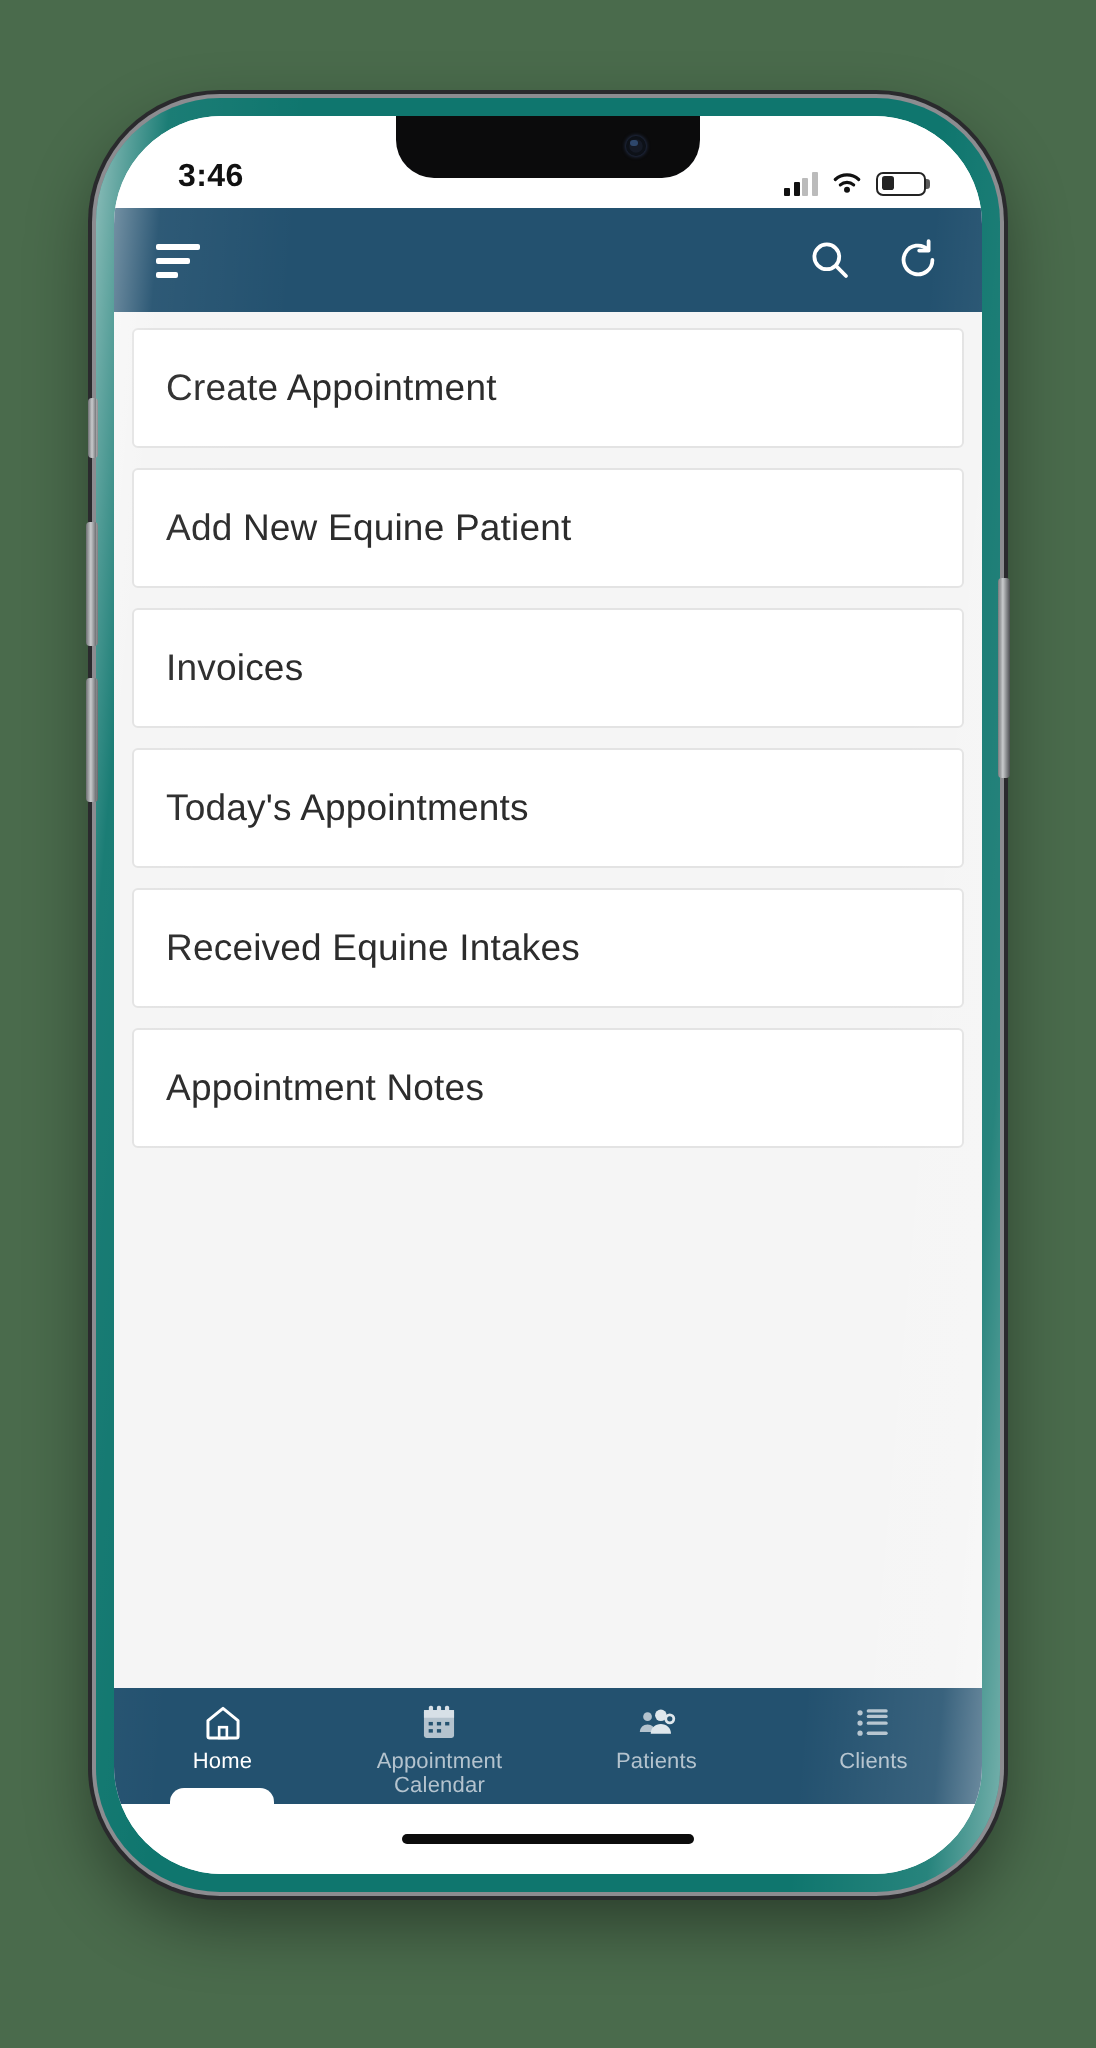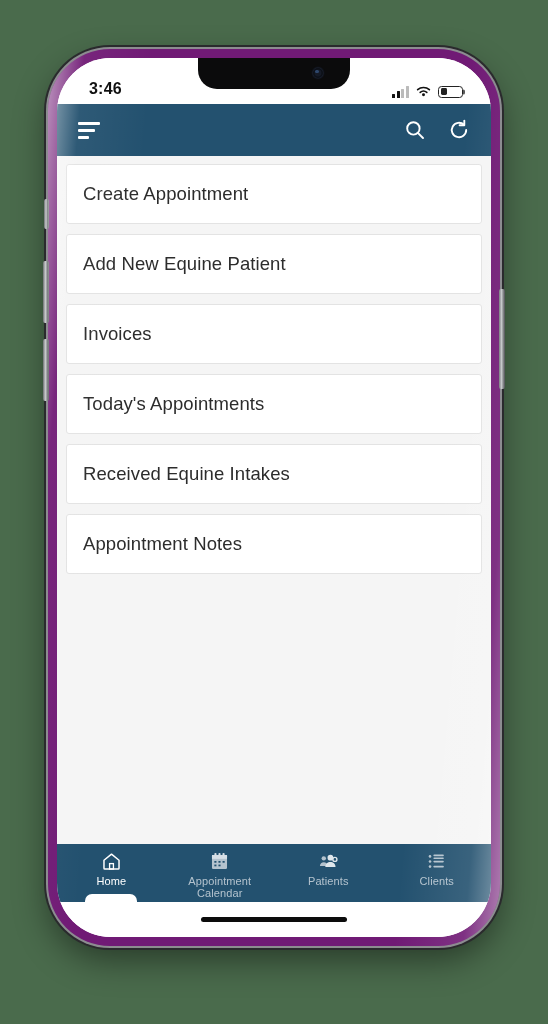--- a/index.html
+++ b/index.html
@@ -17,21 +17,21 @@
   }
 
   
   #phone-frame {
     position: absolute;
     left: 48px;
     top: 49px;
     width: 452px;
     height: 897px;
     border-radius: 62px;
-    background: #701a75;
+    background: #0f766e;
     box-shadow:
       0 0 0 2px #8c8c90,
       0 0 0 4px #2a2a2d,
       0 14px 34px rgba(0,0,0,0.45);
   }
 
   
   #frame-rim {
     position: absolute;
     inset: 0;

